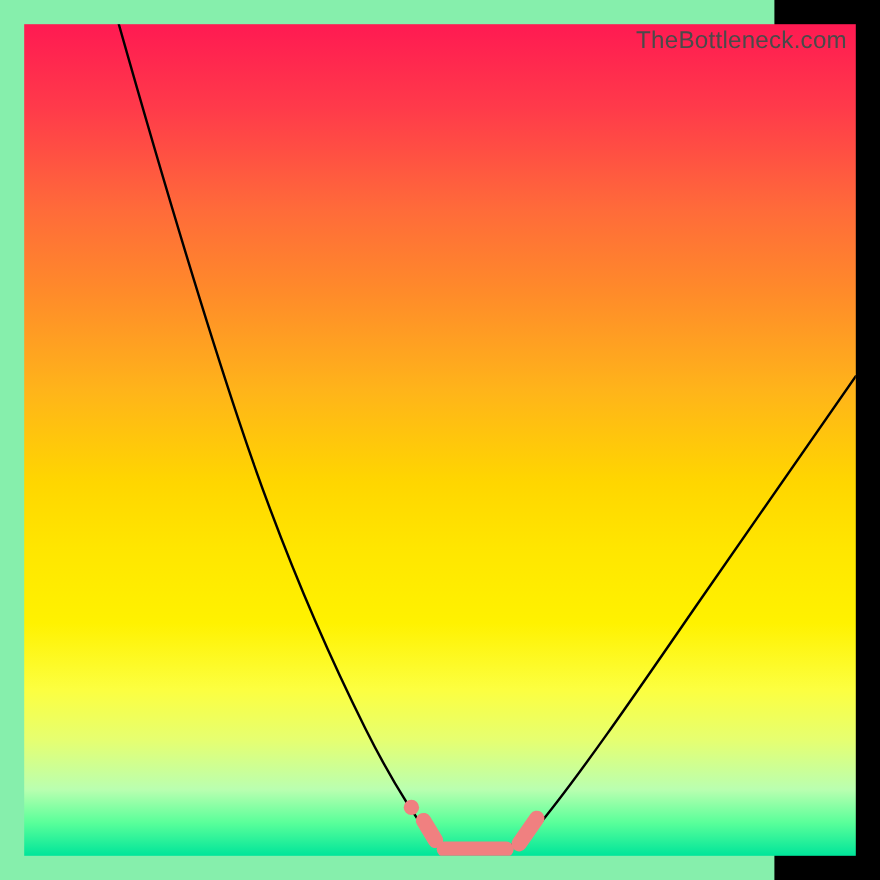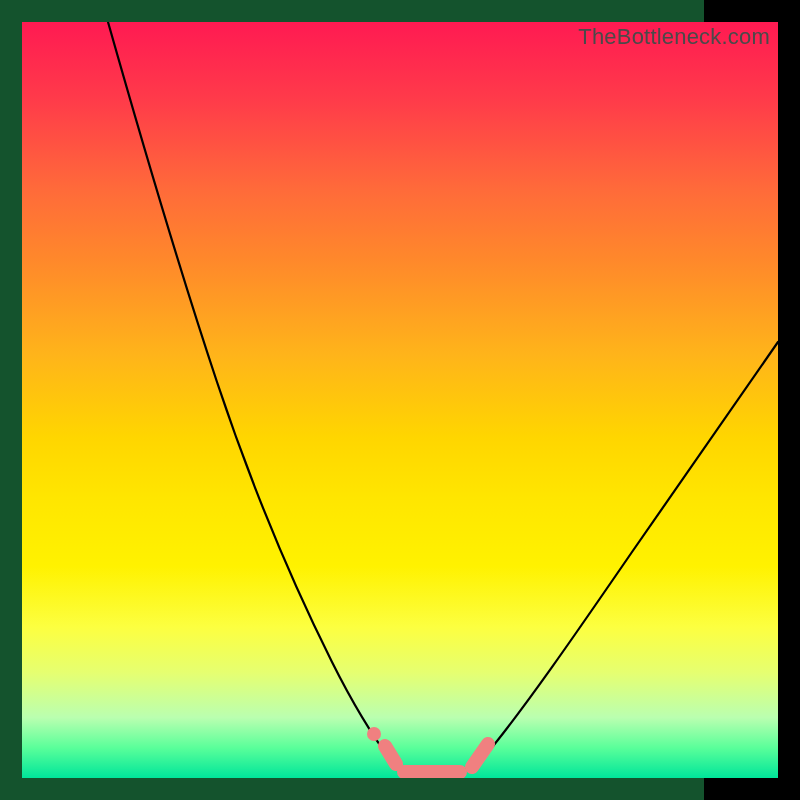--- a/index.html
+++ b/index.html
@@ -10,21 +10,21 @@
     background: #000;
     overflow: hidden;
     font-family: Arial, Helvetica, sans-serif;
   }
   .frame {
     position: absolute;
     left: 0;
     top: 0;
     width: 704px;
     height: 800px;
-    background: #14532d;
+    background: #86efac;
   }
   .plot {
     position: absolute;
     left: 22px;
     top: 22px;
     width: 756px;
     height: 756px;
     background: linear-gradient(
       to bottom,
       #ff1a52 0%,

